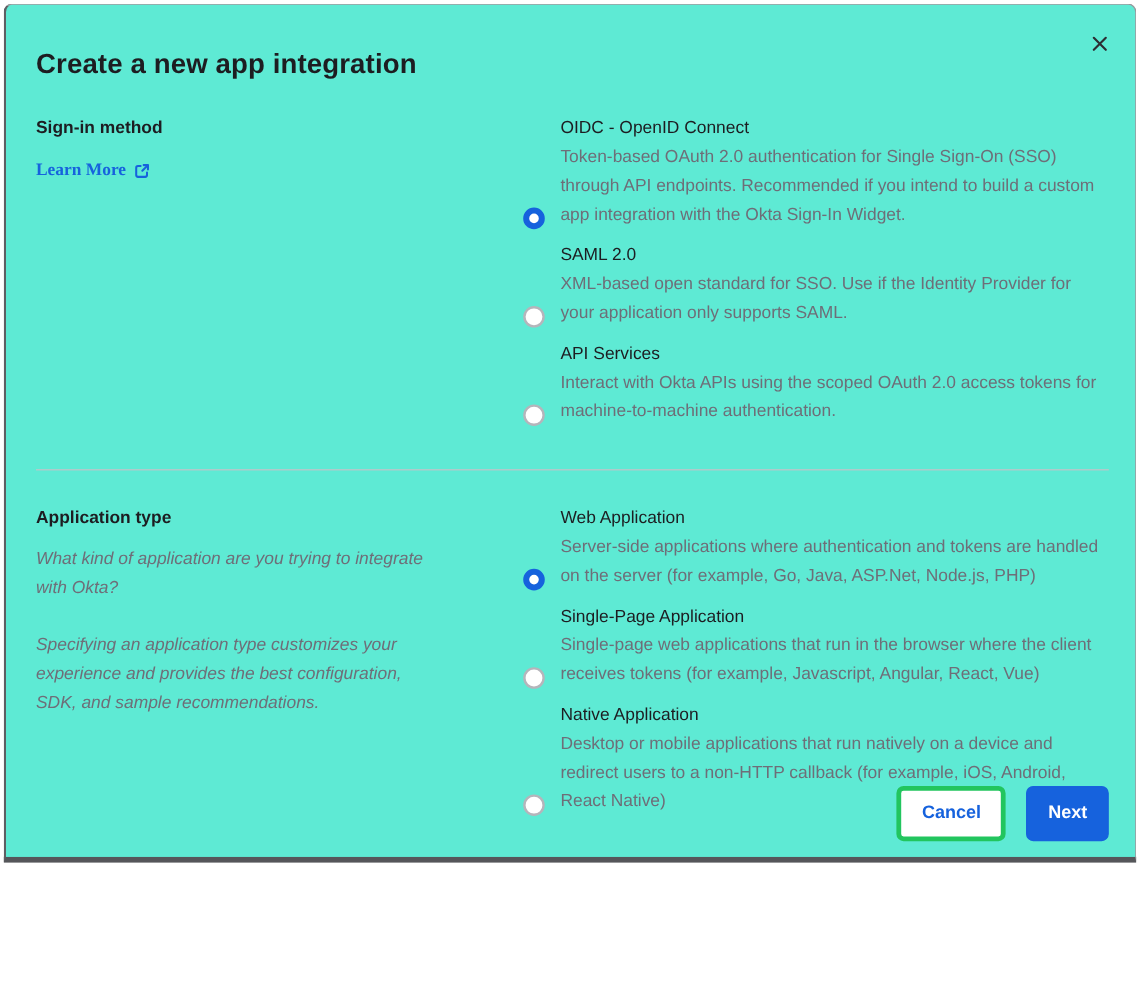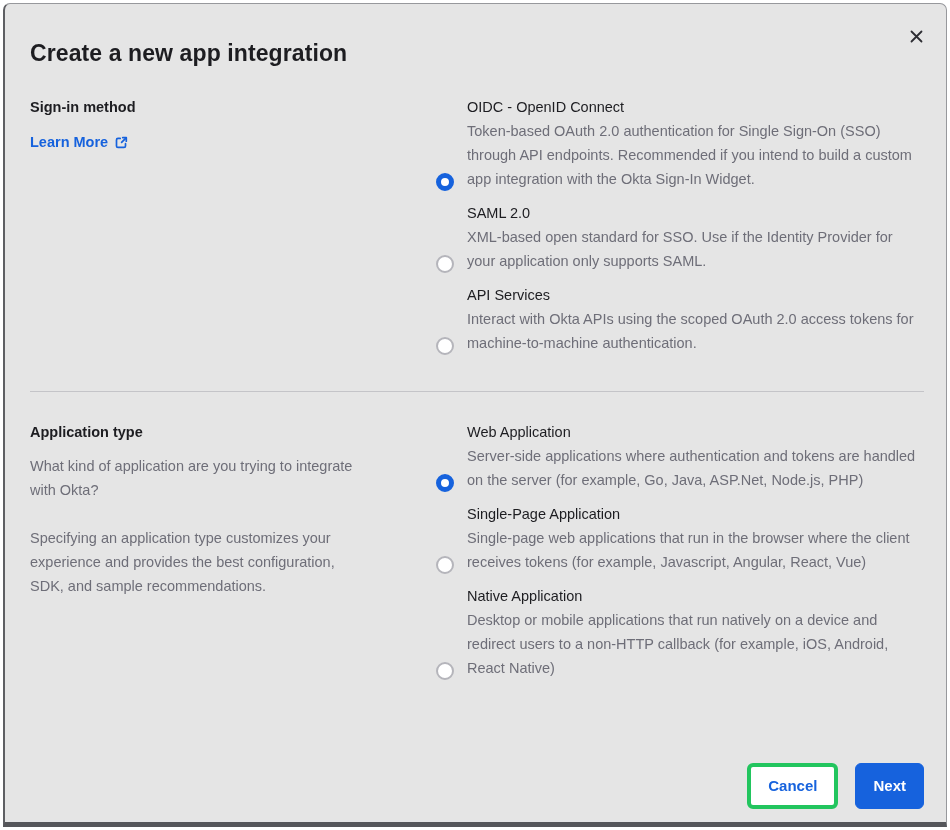--- a/index.html
+++ b/index.html
@@ -7,22 +7,22 @@
     margin: 0; padding: 0;
     width: 950px; height: 830px;
     background: #ffffff;
     font-family: "Liberation Sans", sans-serif;
     position: relative;
     overflow: hidden;
   }
   .modal {
     position: absolute;
     left: 3px; top: 3px;
-    width: 944px; height: 824px;
-    background: #e5e5e5;
+    width: 944px; height: 716px;
+    background: #5eead4;
     border: 1px solid #97989c;
     border-left: 2px solid #5e5f63;
     border-bottom: 5px solid #55565a;
     border-radius: 7px 7px 0 0;
     padding: 36px 22px 0 25px;
   }
   .close-btn {
     position: absolute;
     top: 20px; right: 18px;
     width: 24px; height: 24px;
@@ -60,26 +60,28 @@
     display: inline-flex;
     align-items: center;
     gap: 6px;
     margin-top: 11px;
     font-size: 14.5px;
     font-weight: 700;
     color: #1662dd;
     text-decoration: none;
     line-height: 24px;
     cursor: pointer;
+    font-family: Liberation Serif, serif;
   }
   .left-paragraph {
     font-size: 14.5px;
     color: #6e6e78;
     line-height: 24px;
     margin: 10px 0 0 0;
+    font-style: italic;
   }
   .left-paragraph + .left-paragraph { margin-top: 24px; }
   .option {
     display: flex;
     align-items: flex-end;
     margin-bottom: 10px;
     cursor: pointer;
   }
   .option:last-child { margin-bottom: 0; }
   .radio {

